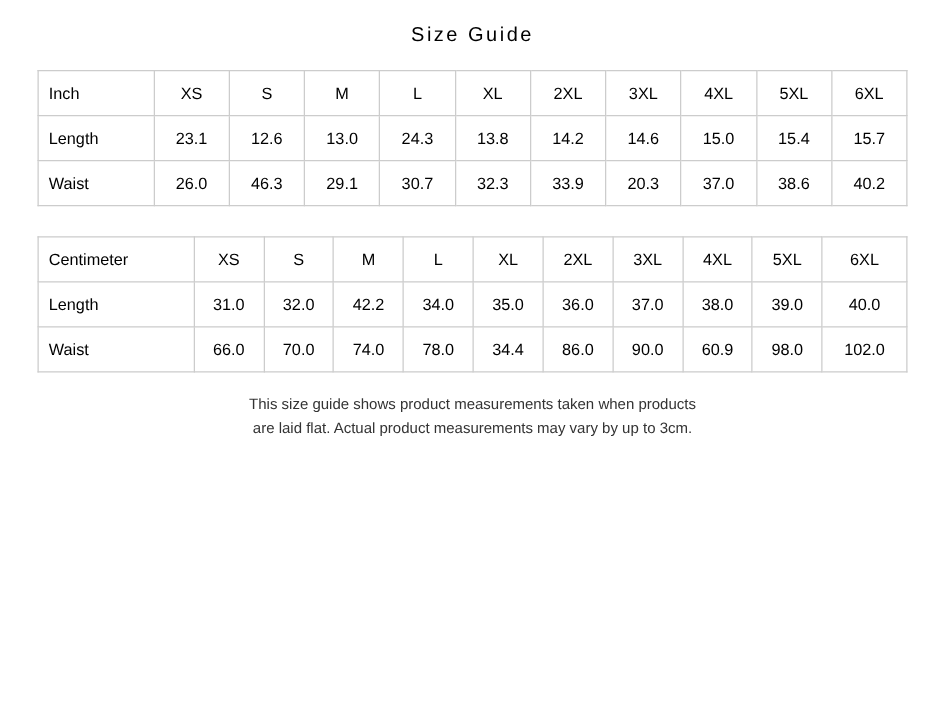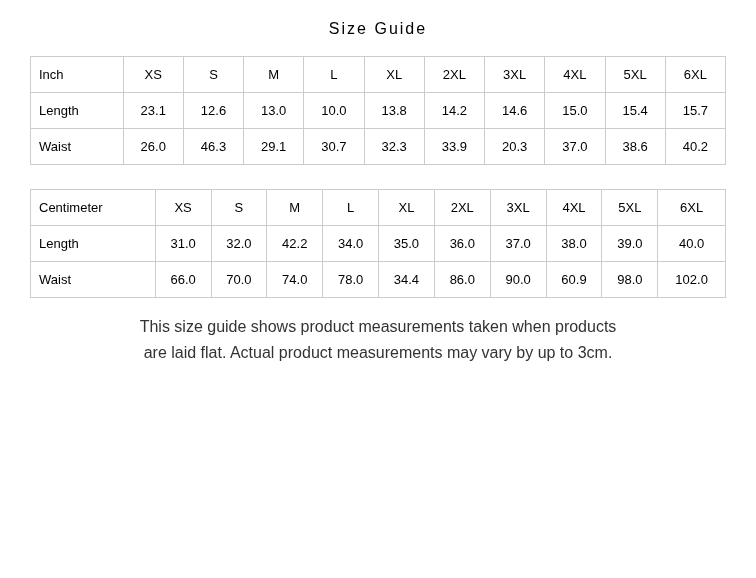--- a/index.html
+++ b/index.html
@@ -33,21 +33,21 @@
       padding: 10px 4px;
       font-size: 13px;
       font-weight: normal;
     }
     .size-table .row-label {
       text-align: left;
       padding-left: 8px;
       font-weight: normal;
     }
     .footer-note {
-      font-size: 16px;
+      font-size: 12px;
       text-align: center;
       color: #333;
       margin-top: 16px;
       line-height: 1.6;
     }
     .section-gap {
       display: block;
       height: 24px;
     }
   </style>
@@ -71,21 +71,21 @@
       <td>5XL</td>
       <td>6XL</td>
     </tr>
   </thead>
   <tbody>
     <tr>
       <td class="row-label">Length</td>
       <td>23.1</td>
       <td>12.6</td>
       <td>13.0</td>
-      <td>10.0</td>
+      <td>24.3</td>
       <td>13.8</td>
       <td>14.2</td>
       <td>14.6</td>
       <td>15.0</td>
       <td>15.4</td>
       <td>15.7</td>
     </tr>
     <tr>
       <td class="row-label">Waist</td>
       <td>26.0</td>

